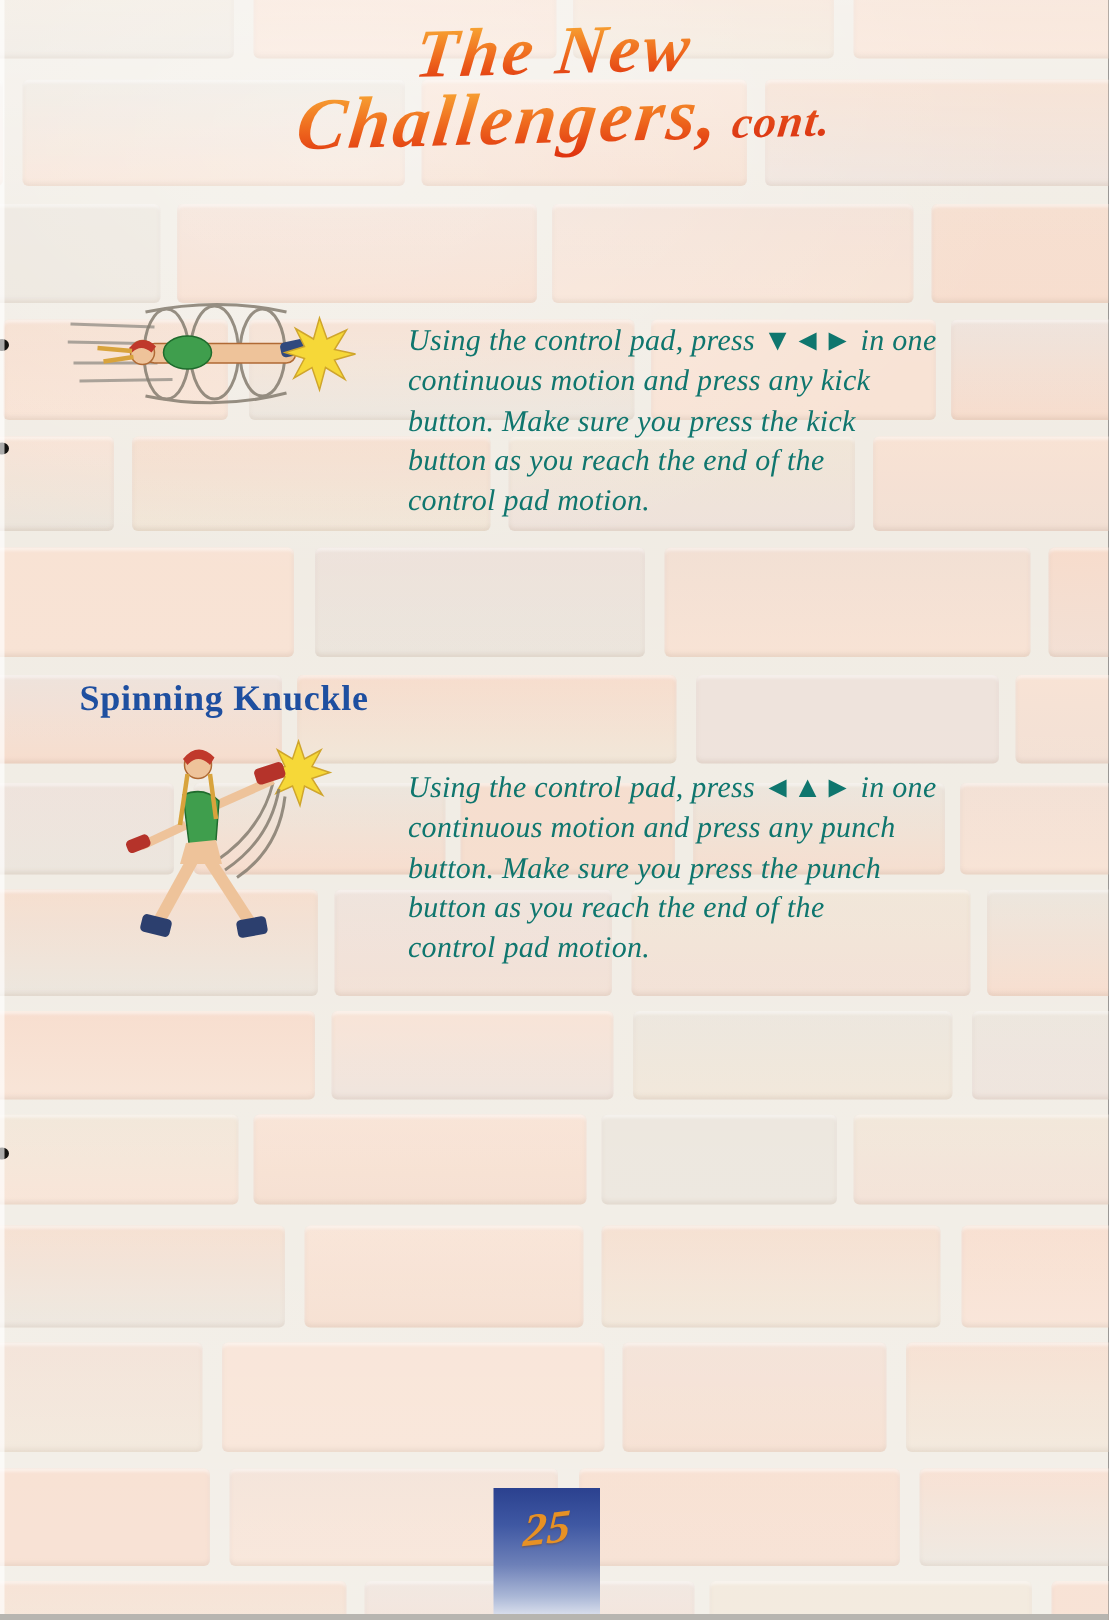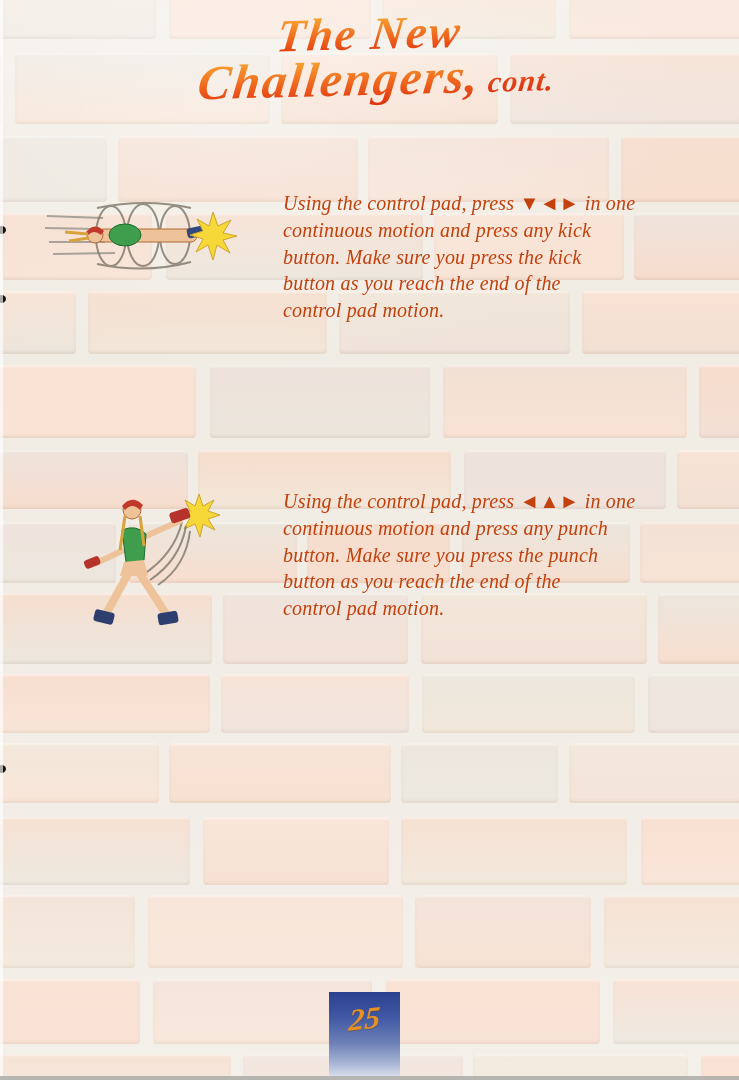--- a/index.html
+++ b/index.html
@@ -34,23 +34,23 @@
     #title .grad{
       background:linear-gradient(180deg,#f8ab36 8%,#ef6a1e 55%,#df3410 95%);
       -webkit-background-clip:text;background-clip:text;
       color:transparent;
     }
     #title .suffix{background:linear-gradient(180deg,#ea5a1c,#d92f12);-webkit-background-clip:text;background-clip:text;color:transparent;}
   }
 
   
   .move-heading{position:absolute;left:53px;font-size:24px;font-weight:bold;color:#1e4fa0;letter-spacing:.5px;}
-  .move-body{position:absolute;left:283px;width:400px;
-    font-style:italic;font-size:20px;line-height:26.8px;color:#c2410c;
-    white-space:pre-line;letter-spacing:.2px;}
+  .move-body{position:absolute;left:272px;width:400px;
+    font-style:italic;font-size:20px;line-height:26.8px;color:#0f766e;
+    white-space:pre-line;letter-spacing:.2px;margin-top:24px;}
   .sprite{position:absolute;}
 
   
   #page-box{position:absolute;left:329px;top:992px;width:71px;height:88px;
     background:linear-gradient(180deg,#2b418f 0%,#3f58a3 28%,#6d80b8 58%,#aab7d6 82%,#e6e9f2 100%);
     text-align:center;}
   #page-number{display:inline-block;margin-top:9px;
     font-size:31px;font-weight:bold;font-style:italic;color:#e79124;
     transform:skewX(-10deg) rotate(-7deg);
     text-shadow:0 1px 1px rgba(120,60,0,.35);}
@@ -165,20 +165,21 @@
     <rect x="142" y="31" width="18" height="10" rx="3" fill="#31497e" transform="rotate(-12 151 36)"></rect>
     <polygon points="168,16 173,30 186,24 178,37 192,40 178,44 185,57 172,49 168,64 163,49 151,56 158,43 145,39 158,35 152,23 164,30" fill="#f6d838" stroke="#cfa52c" stroke-width="1"></polygon>
   </svg>
 
   <div class="move-body" style="top:190px">Using the control pad, press ▼◄► in one
 continuous motion and press any kick
 button. Make sure you press the kick
 button as you reach the end of the
 control pad motion.</div>
 
+  <div class="move-heading" style="top:453px">Spinning Knuckle</div>
 
   <svg class="sprite" style="left:82px;top:488px" width="140" height="145" viewBox="0 0 140 145">
 
     <polygon points="117,6 121,18 132,12 126,23 138,27 126,31 133,42 121,36 118,49 113,36 102,41 108,30 96,26 108,23 103,12 113,18" fill="#f6d838" stroke="#cfa52c" stroke-width="1"></polygon>
 
     <g fill="none" stroke="#857d70" stroke-width="2" opacity=".85">
       <path d="M100 34 Q92 66 62 86"></path>
       <path d="M104 38 Q98 72 68 92"></path>
       <path d="M108 43 Q104 78 76 97"></path>
     </g>

